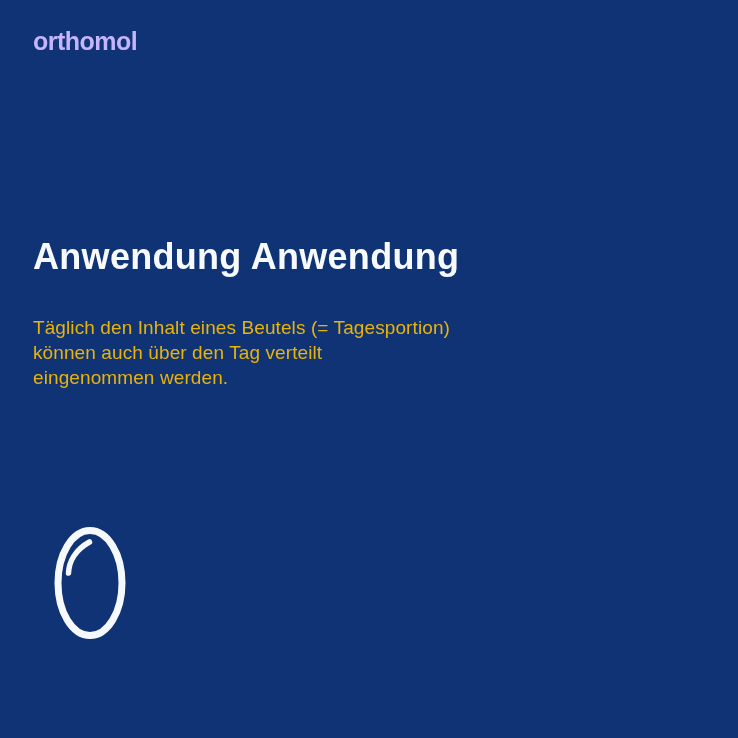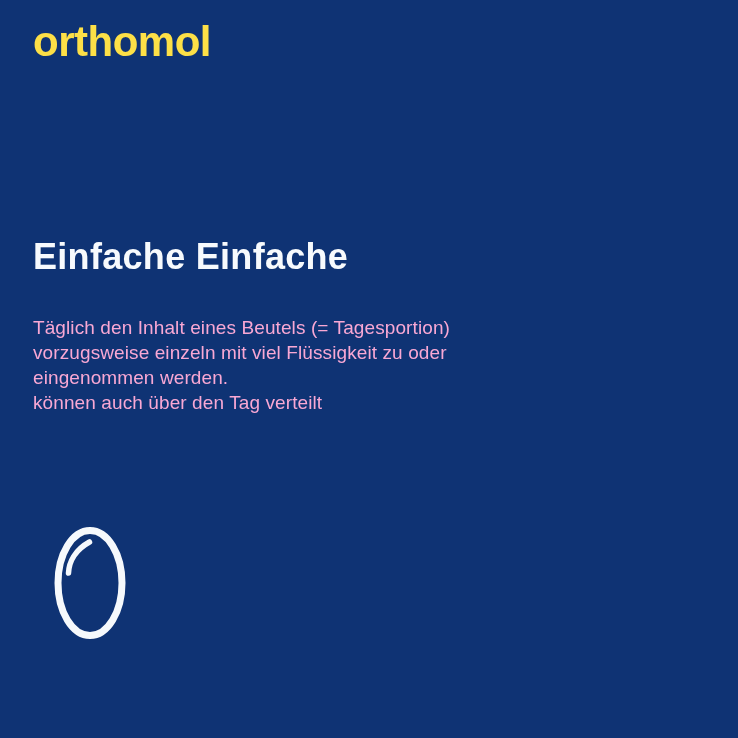--- a/index.html
+++ b/index.html
@@ -12,42 +12,42 @@
     width: 738px;
     height: 738px;
     background: #0f3374;
     overflow: hidden;
     font-family: "Liberation Sans", sans-serif;
   }
   .logo {
     position: absolute;
     left: 33px;
     top: 24px;
-    color: #fde047;
-    font-size: 42px;
+    color: #c4b5fd;
+    font-size: 25px;
     font-weight: bold;
     line-height: 35px;
     letter-spacing: -0.5px;
   }
   .heading {
     position: absolute;
     left: 33px;
     top: 237px;
     margin: 0;
     color: #f7fafd;
     font-size: 36px;
     font-weight: bold;
     line-height: 40px;
     letter-spacing: 0.3px;
   }
   .body-text {
     position: absolute;
     left: 33px;
     top: 315px;
-    color: #f9a8d4;
+    color: #eab308;
     font-size: 19px;
     font-weight: normal;
     line-height: 25px;
     letter-spacing: 0.1px;
   }
   .capsule-svg {
     position: absolute;
     left: 54px;
     top: 526px;
     width: 72px;
@@ -56,27 +56,26 @@
 </style>
 </head>
 <body>
 
 <div class="slide">
 
   <div class="logo">
     <div>orthomol</div>
   </div>
 
-  <h1 class="heading">Einfache Einfache</h1>
+  <h1 class="heading">Anwendung Anwendung</h1>
 
   <div class="body-text">
     <div>Täglich den Inhalt eines Beutels (= Tagesportion)</div>
-    <div>vorzugsweise einzeln mit viel Flüssigkeit zu oder</div>
+    <div>können auch über den Tag verteilt</div>
     <div>eingenommen werden.</div>
-    <div>können auch über den Tag verteilt</div>
   </div>
 
   <svg class="capsule-svg" viewBox="0 0 72 114" xmlns="http://www.w3.org/2000/svg" aria-hidden="true">
     <ellipse cx="36" cy="57" rx="32" ry="52.5" fill="none" stroke="#f6f9fc" stroke-width="7"></ellipse>
     <path d="M 14.5 47 C 15 36, 21 24, 35.5 16" fill="none" stroke="#f6f9fc" stroke-width="5.5" stroke-linecap="round"></path>
   </svg>
 
 </div>
 
 </body></html>

